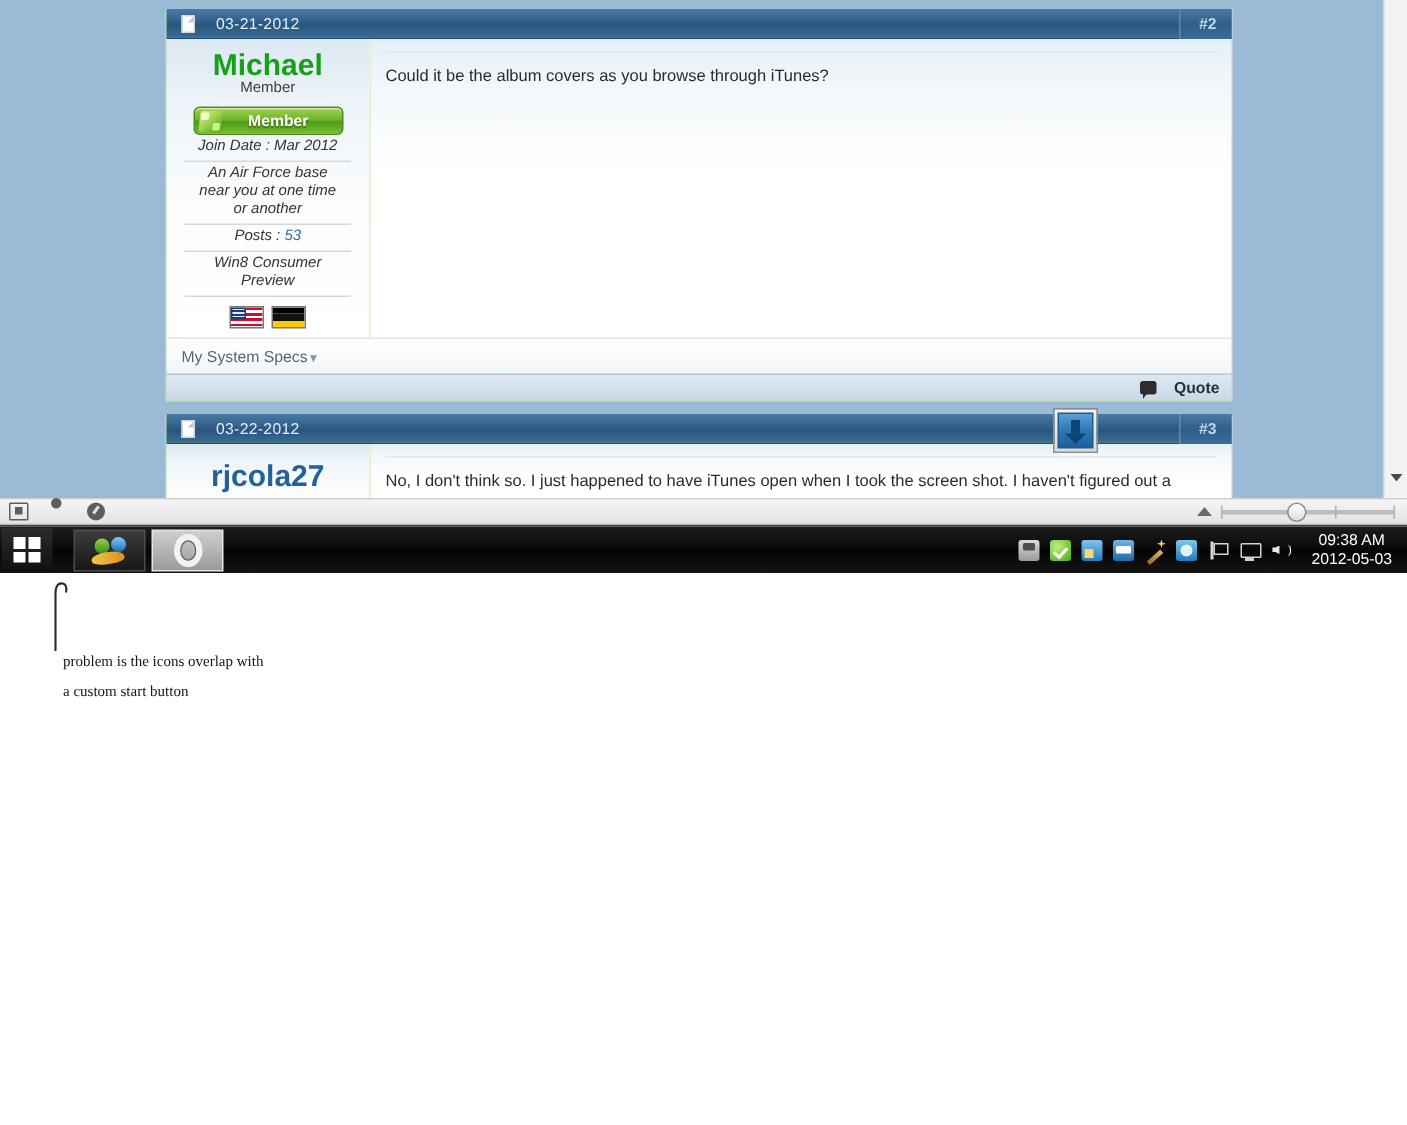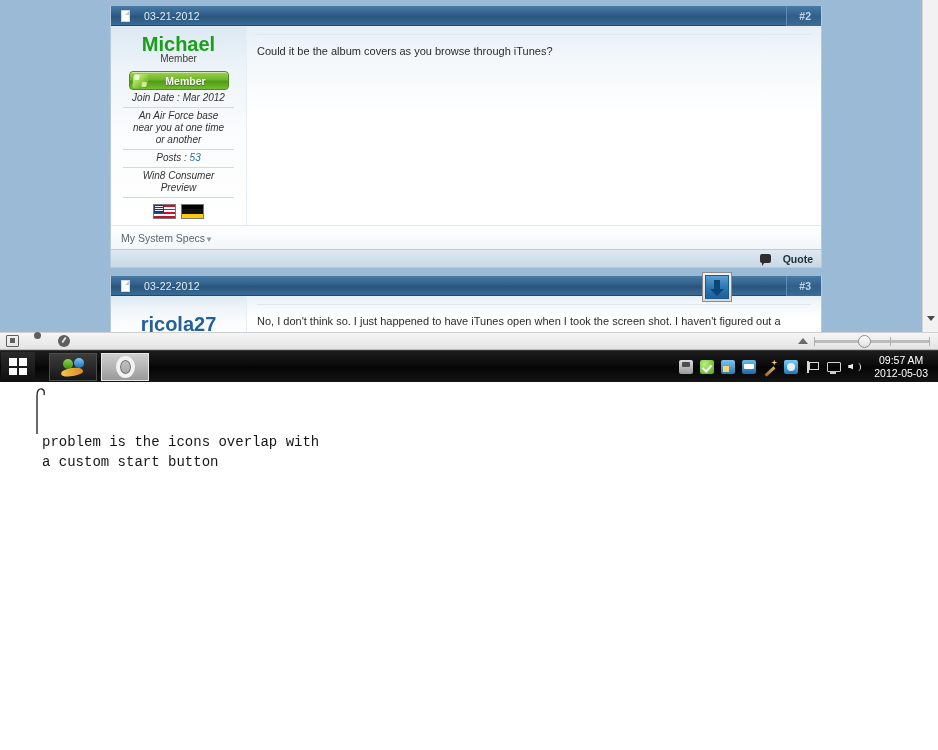--- a/index.html
+++ b/index.html
@@ -61,21 +61,21 @@
   .userinfo{
     width:135px; flex:0 0 135px;
     padding:10px 4px 6px 4px;
     text-align:center;
     background:linear-gradient(to bottom,#dce8f2 0%,#eef4f9 22%,#fbfcfd 55%,#ffffff 100%);
   }
   .username{
     font-size:20px; font-weight:bold; color:#18a018;
     font-family:"Liberation Sans", sans-serif; line-height:16px;
   }
-  .username.blue{ color:#23619b; font-weight:bold;margin-top:6px; }
+  .username.blue{ color:#23619b; font-weight:bold; }
   .usertitle{ font-size:10px; color:#3b3b3b; margin-top:1px; }
   .rank-badge{
     margin:7px auto 0 auto; width:100px; height:19px;
     border-radius:4px;
     background:linear-gradient(to bottom,#9ed14e 0%,#6fb62b 45%,#4e9c17 55%,#76bd31 100%);
     border:1px solid #4c8d1b;
     box-shadow:inset 0 1px 0 rgba(255,255,255,.55);
     display:flex; align-items:center; justify-content:center;
     position:relative;
   }
@@ -290,22 +290,22 @@
     clip-path:polygon(0 25%,40% 25%,100% 0,100% 100%,40% 75%,0 75%); }
   .ti-vol:before{ content:""; position:absolute; left:7px; top:3px; width:6px; height:8px;
     border-right:1.5px solid #e8e8e8; border-radius:0 50% 50% 0; }
   .clock{ color:#ffffff; font-size:10.5px; line-height:13px; text-align:center;
     padding-left:6px; padding-right:4px; }
 
   
   #annotation{ position:absolute; left:0; top:382px; width:938px; height:120px; }
   .ann-text{
     position:absolute; left:42px; top:50px;
-    font-size:14px; color:#161616; line-height:20px;
-    font-family:Liberation Mono, monospace; white-space:pre-line;
+    font-size:10px; color:#161616; line-height:20px;
+    font-family:Liberation Serif, serif; white-space:pre-line;
   }
 </style>
 </head>
 <body>
 
 <div id="root">
 
   <div id="browser-viewport">
 
     <div id="forum-page">
@@ -439,21 +439,21 @@
       <span class="ti ti-safely"></span>
       <span class="ti ti-check"></span>
       <span class="ti ti-net"></span>
       <span class="ti ti-sync"></span>
       <span class="ti ti-wand"></span>
       <span class="ti ti-msg"></span>
       <span class="ti ti-flag"></span>
       <span class="ti ti-screen"></span>
       <span class="ti ti-vol"></span>
       <span class="clock">
-        <div>09:57 AM</div>
+        <div>09:38 AM</div>
         <div>2012-05-03</div>
       </span>
     </div>
   </div>
 
   <div id="annotation">
     <svg width="120" height="60" style="position:absolute;left:20px;top:0px;">
       <path d="M17 52 L17 14 Q17 6 22 7 Q25 8 24 13" fill="none" stroke="#2b2b2b" stroke-width="1.4"></path>
     </svg>
     <div class="ann-text">problem is the icons overlap with

